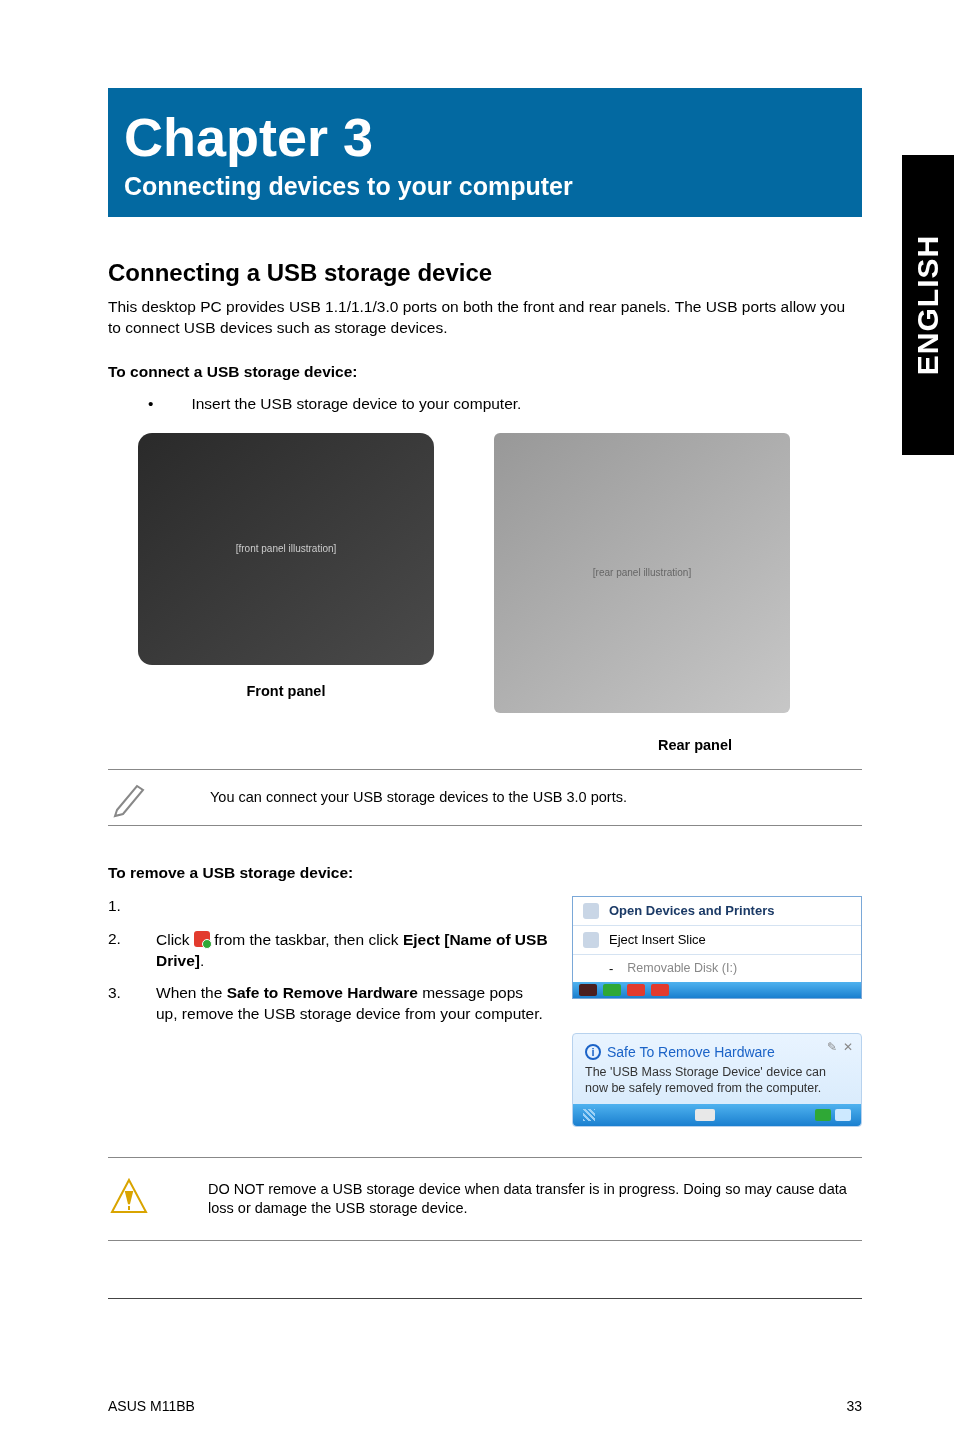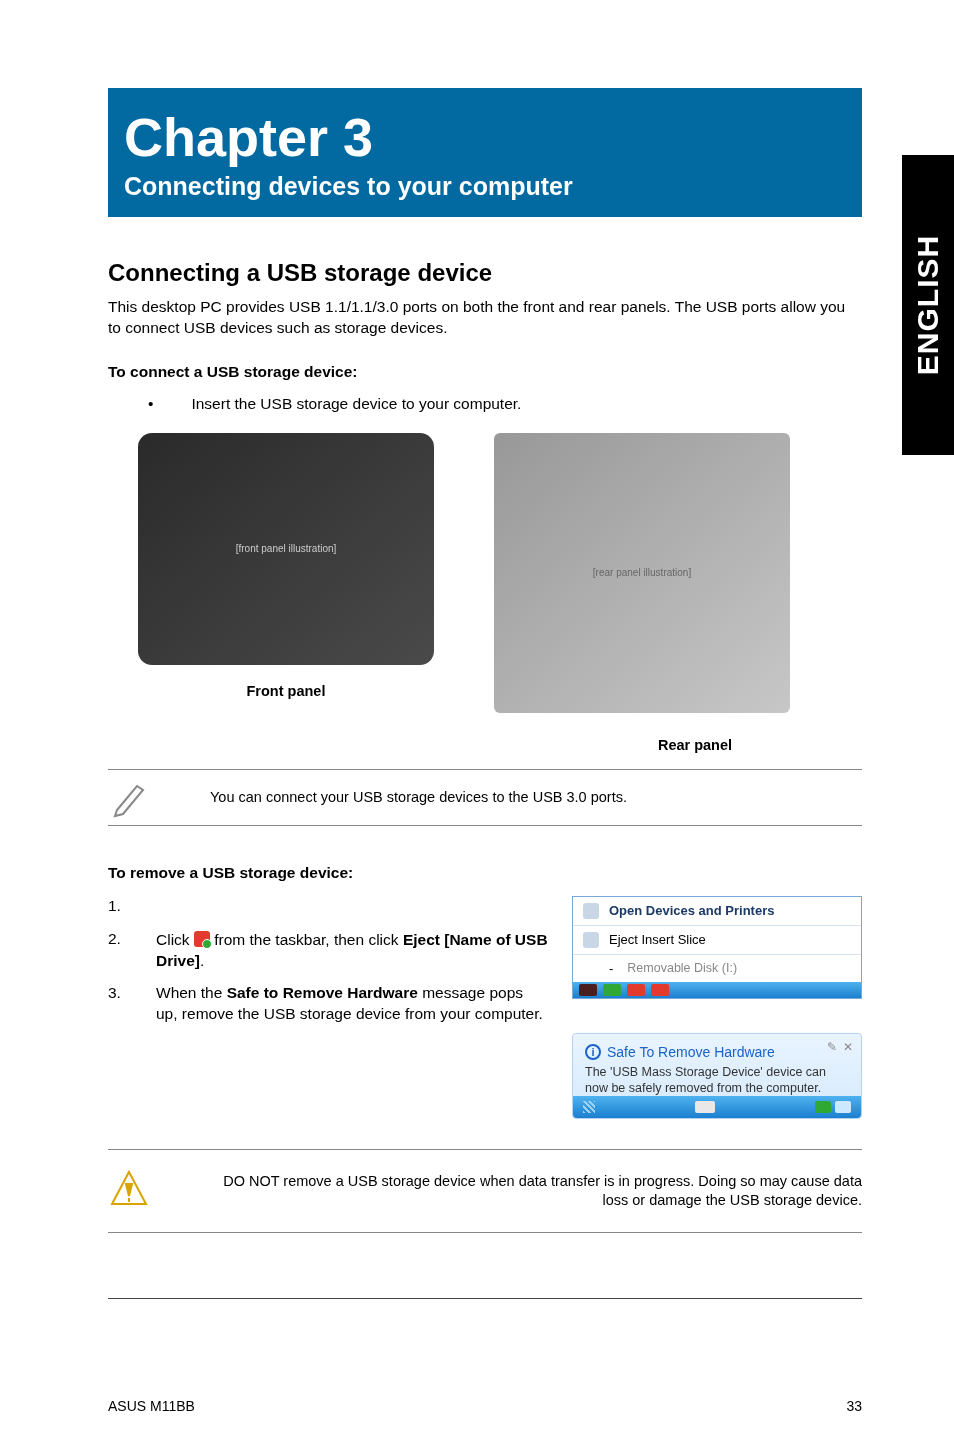--- a/index.html
+++ b/index.html
@@ -179,38 +179,37 @@
   .popup2 .title{
     color:#1b63c7; font-size:14px; margin-bottom:4px;
     display:flex; align-items:center; gap:6px;
   }
   .popup2 .info-i{
     width:16px;height:16px;border-radius:50%;border:2px solid #1b63c7;
     color:#1b63c7;font-weight:bold;font-size:11px;display:inline-flex;
     align-items:center;justify-content:center;
   }
   .popup2 .close-tools{position:absolute;top:6px;right:8px;color:#888;font-size:12px;display:flex;gap:6px;}
-  .popup2 .msg{color:#333;line-height:1.3;}
+  .popup2 .msg{color:#333;line-height:1.3;margin-bottom:8px;}
   .popup2 .bottombar{
     height:22px;margin:0 -12px -4px;
     background:linear-gradient(#4fb2ef,#1a7fcf);
     border-radius:0 0 4px 4px;
     display:flex;justify-content:space-between;align-items:center;padding:0 10px;
   }
   .grip{width:12px;height:12px;background:repeating-linear-gradient(45deg,#9cd1f6 0 2px,transparent 2px 4px);}
   .mini-ico{width:16px;height:12px;background:#2fa836;border-radius:2px;}
   .warning-box {
     border-top: 1px solid #888;
     border-bottom: 1px solid #888;
     display: flex;
     align-items: center;
     gap: 58px;
     padding: 10px 0;
     margin-top: 30px;
-    text-align: right;
   }
   .footer {
     position: absolute;
     bottom: 0; left: 0; right: 0;
     height: 80px;
     border-top: none;
     display:flex; justify-content:space-between;
     padding: 40px 92px 0 108px;
     font-size: 14px;
   }

